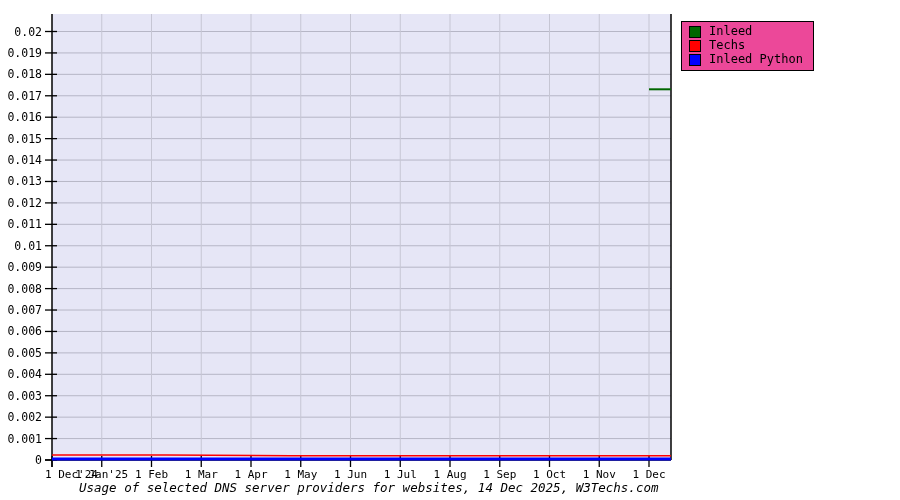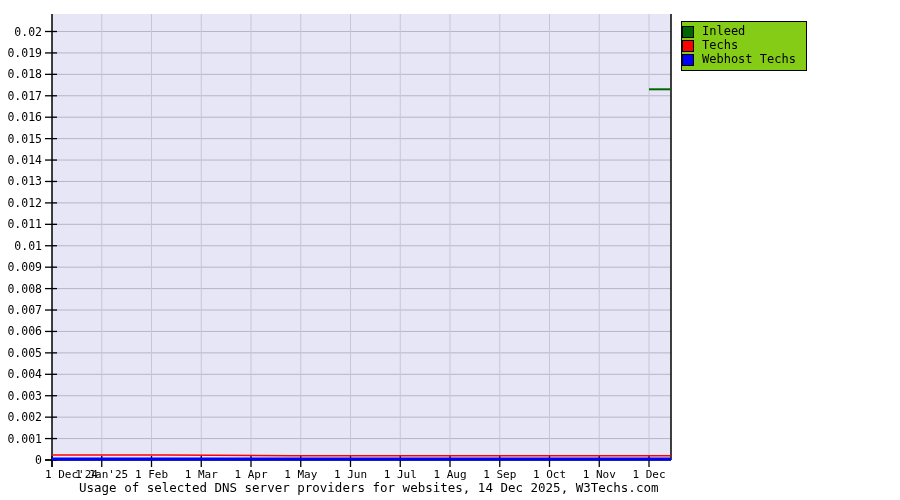--- a/index.html
+++ b/index.html
@@ -8,23 +8,23 @@
     background: #ffffff;
     font-family: "DejaVu Sans Mono", "Liberation Mono", monospace;
     position: relative;
     overflow: hidden;
   }
   #chart-wrap { position: absolute; left: 0; top: 0; width: 900px; height: 500px; }
   #plot-svg { position: absolute; left: 0; top: 0; }
   #legend {
     position: absolute;
     left: 681px; top: 21px;
-    background: #84cc16;
+    background: #ec4899;
     border: 1px solid #000000;
-    padding: 3px 10px 4px 0;
+    padding: 3px 10px 4px 7px;
     display: flex;
     flex-direction: column;
     gap: 1px;
   }
   .legend-row { display: flex; align-items: center; height: 13px; }
   .legend-swatch {
     width: 10px; height: 10px;
     border: 1px solid #000000;
     margin-right: 8px;
     flex: 0 0 auto;
@@ -34,20 +34,21 @@
     color: #000000;
     white-space: nowrap;
     line-height: 13px;
   }
   #chart-title {
     position: absolute;
     left: 79px; top: 480px;
     font-size: 12.5px;
     color: #000000;
     white-space: nowrap;
+    font-style: italic;
   }
   text { font-family: "DejaVu Sans Mono", "Liberation Mono", monospace; }
 </style>
 </head>
 <body>
 
 <div id="chart-wrap">
   <svg id="plot-svg" width="900" height="500">
       <rect x="52" y="14" width="619" height="446" fill="#e6e6f6"></rect>
       <line x1="45" y1="460" x2="57" y2="460" stroke="#000000" stroke-width="1.3"></line>
@@ -161,17 +162,17 @@
       <div class="legend-row">
         <span class="legend-swatch" style="background: rgb(0, 102, 0);"></span>
         <span class="legend-label">Inleed</span>
       </div>
       <div class="legend-row">
         <span class="legend-swatch" style="background: rgb(255, 0, 0);"></span>
         <span class="legend-label">Techs</span>
       </div>
       <div class="legend-row">
         <span class="legend-swatch" style="background: rgb(0, 0, 255);"></span>
-        <span class="legend-label">Webhost Techs</span>
+        <span class="legend-label">Inleed Python</span>
       </div>
     </div>
   <div id="chart-title">Usage of selected DNS server providers for websites, 14 Dec 2025, W3Techs.com</div>
 </div>
 
 </body></html>

